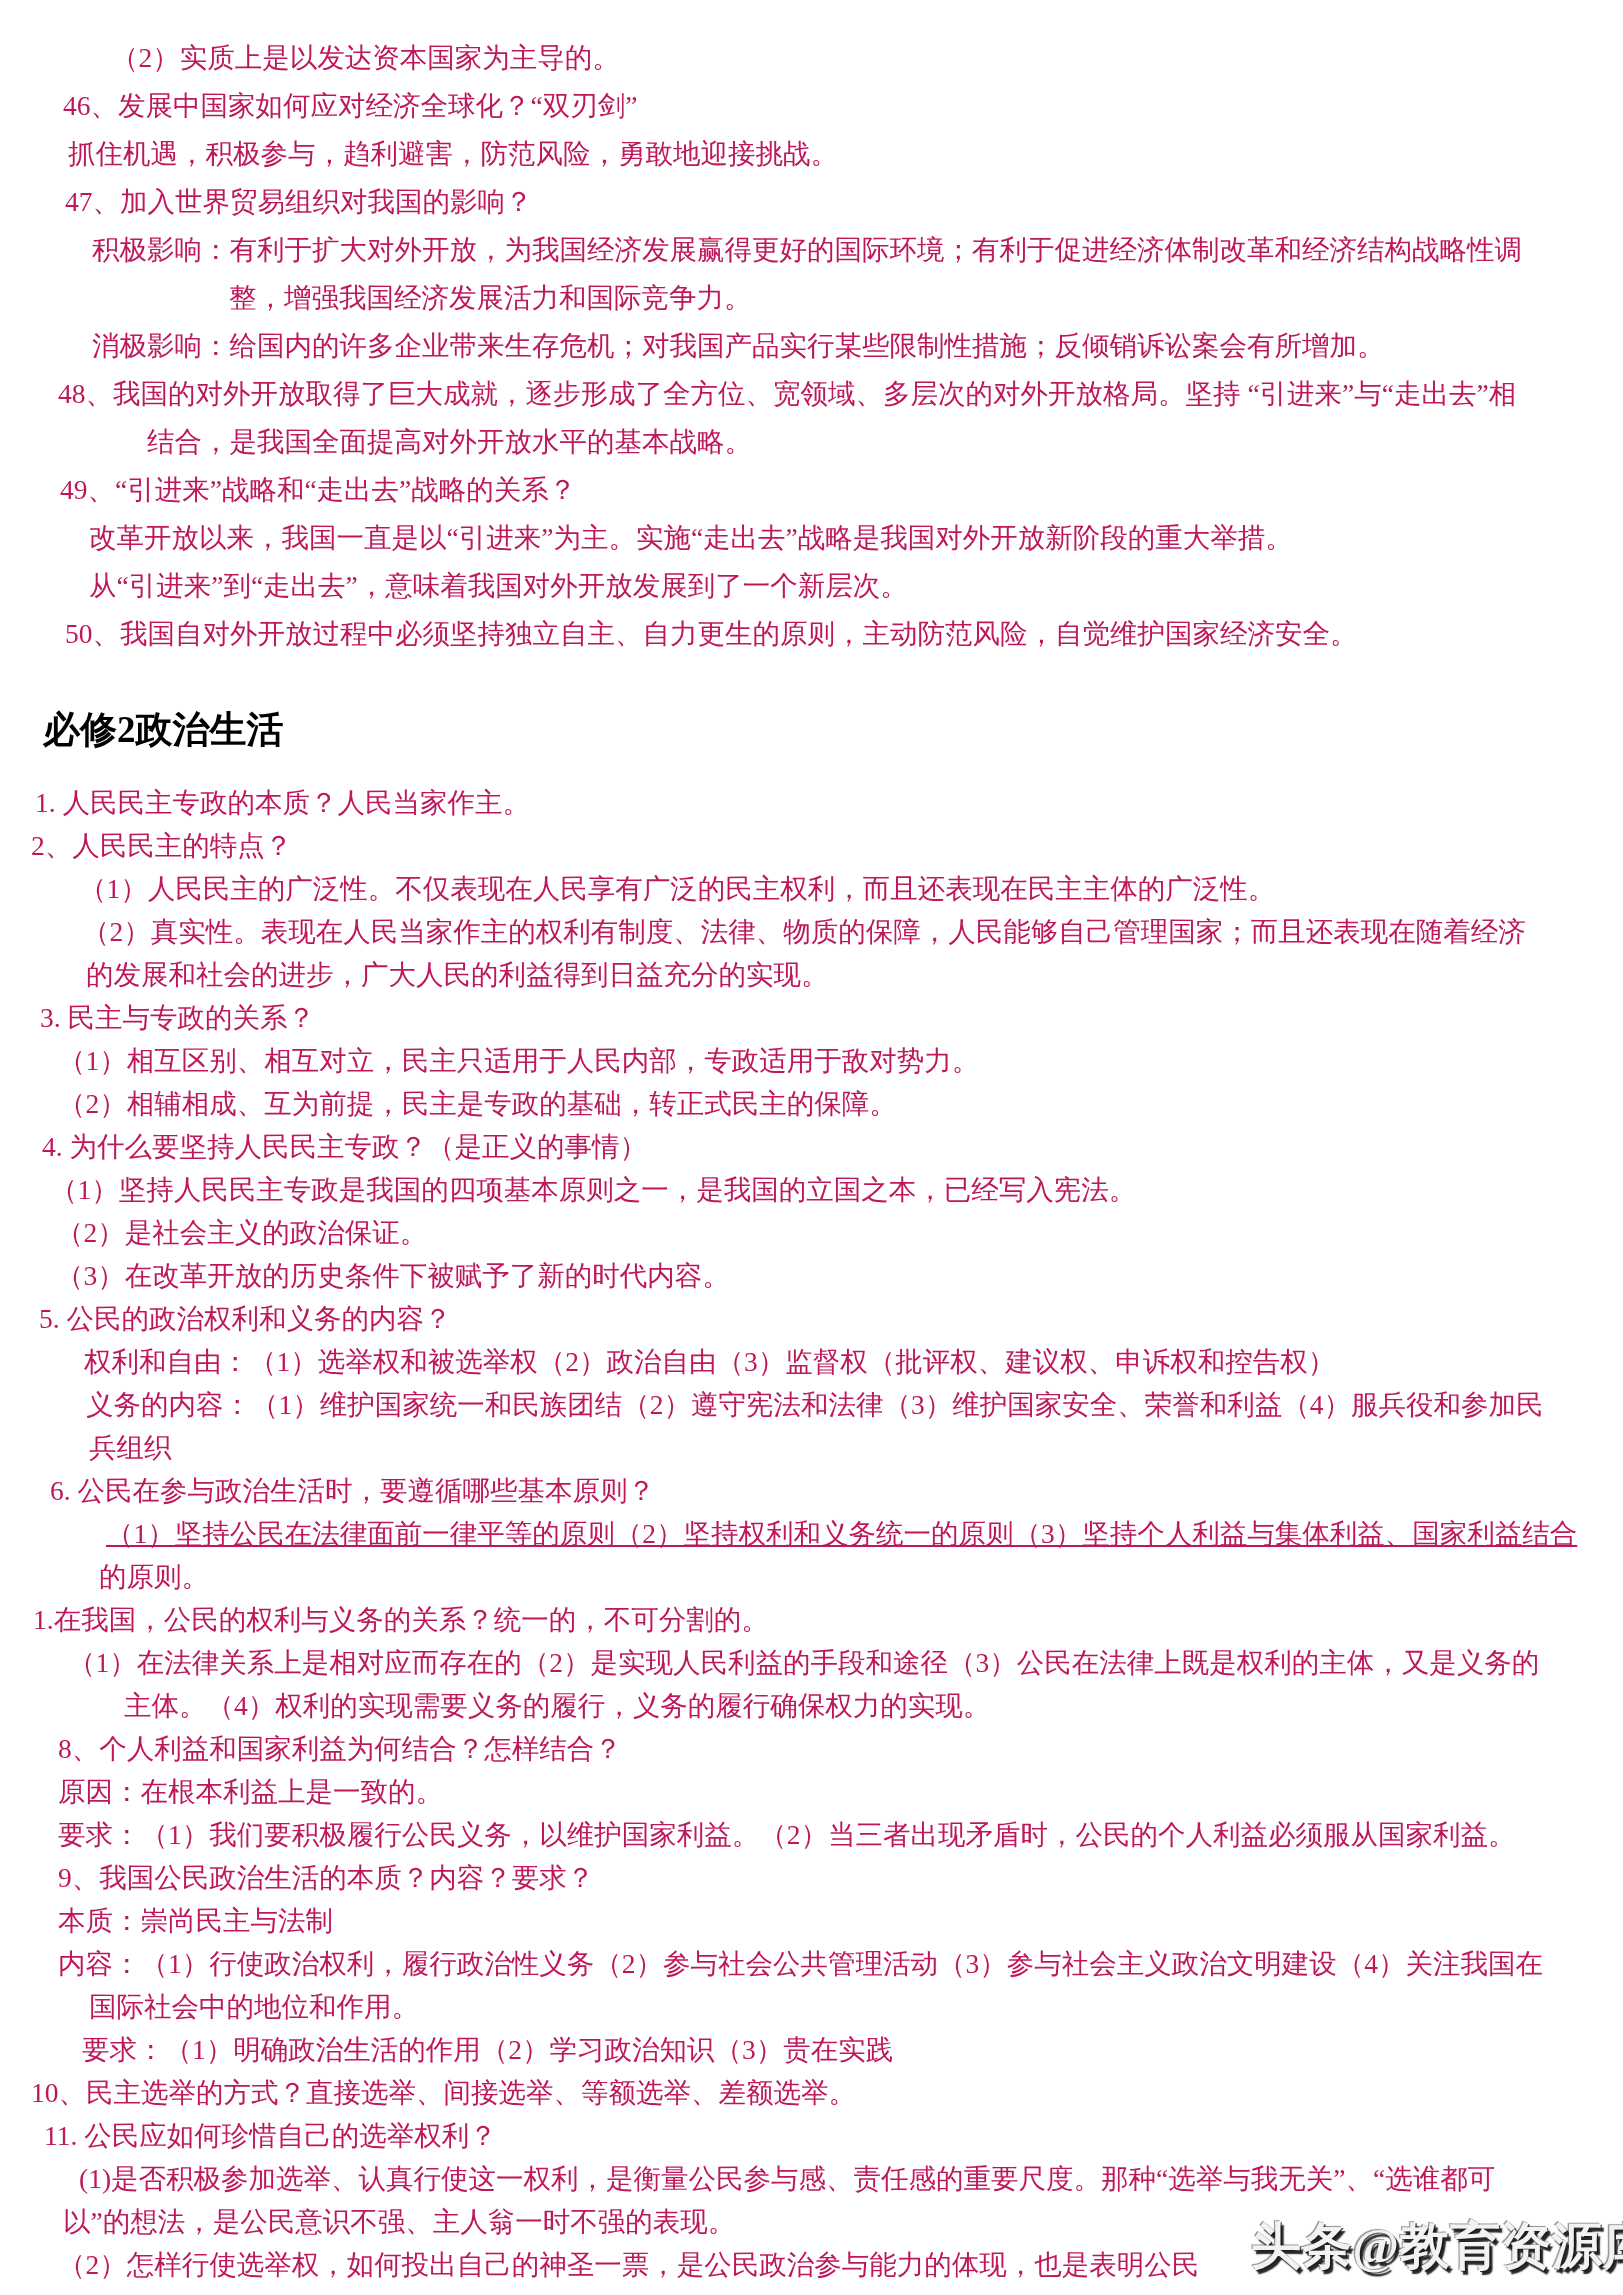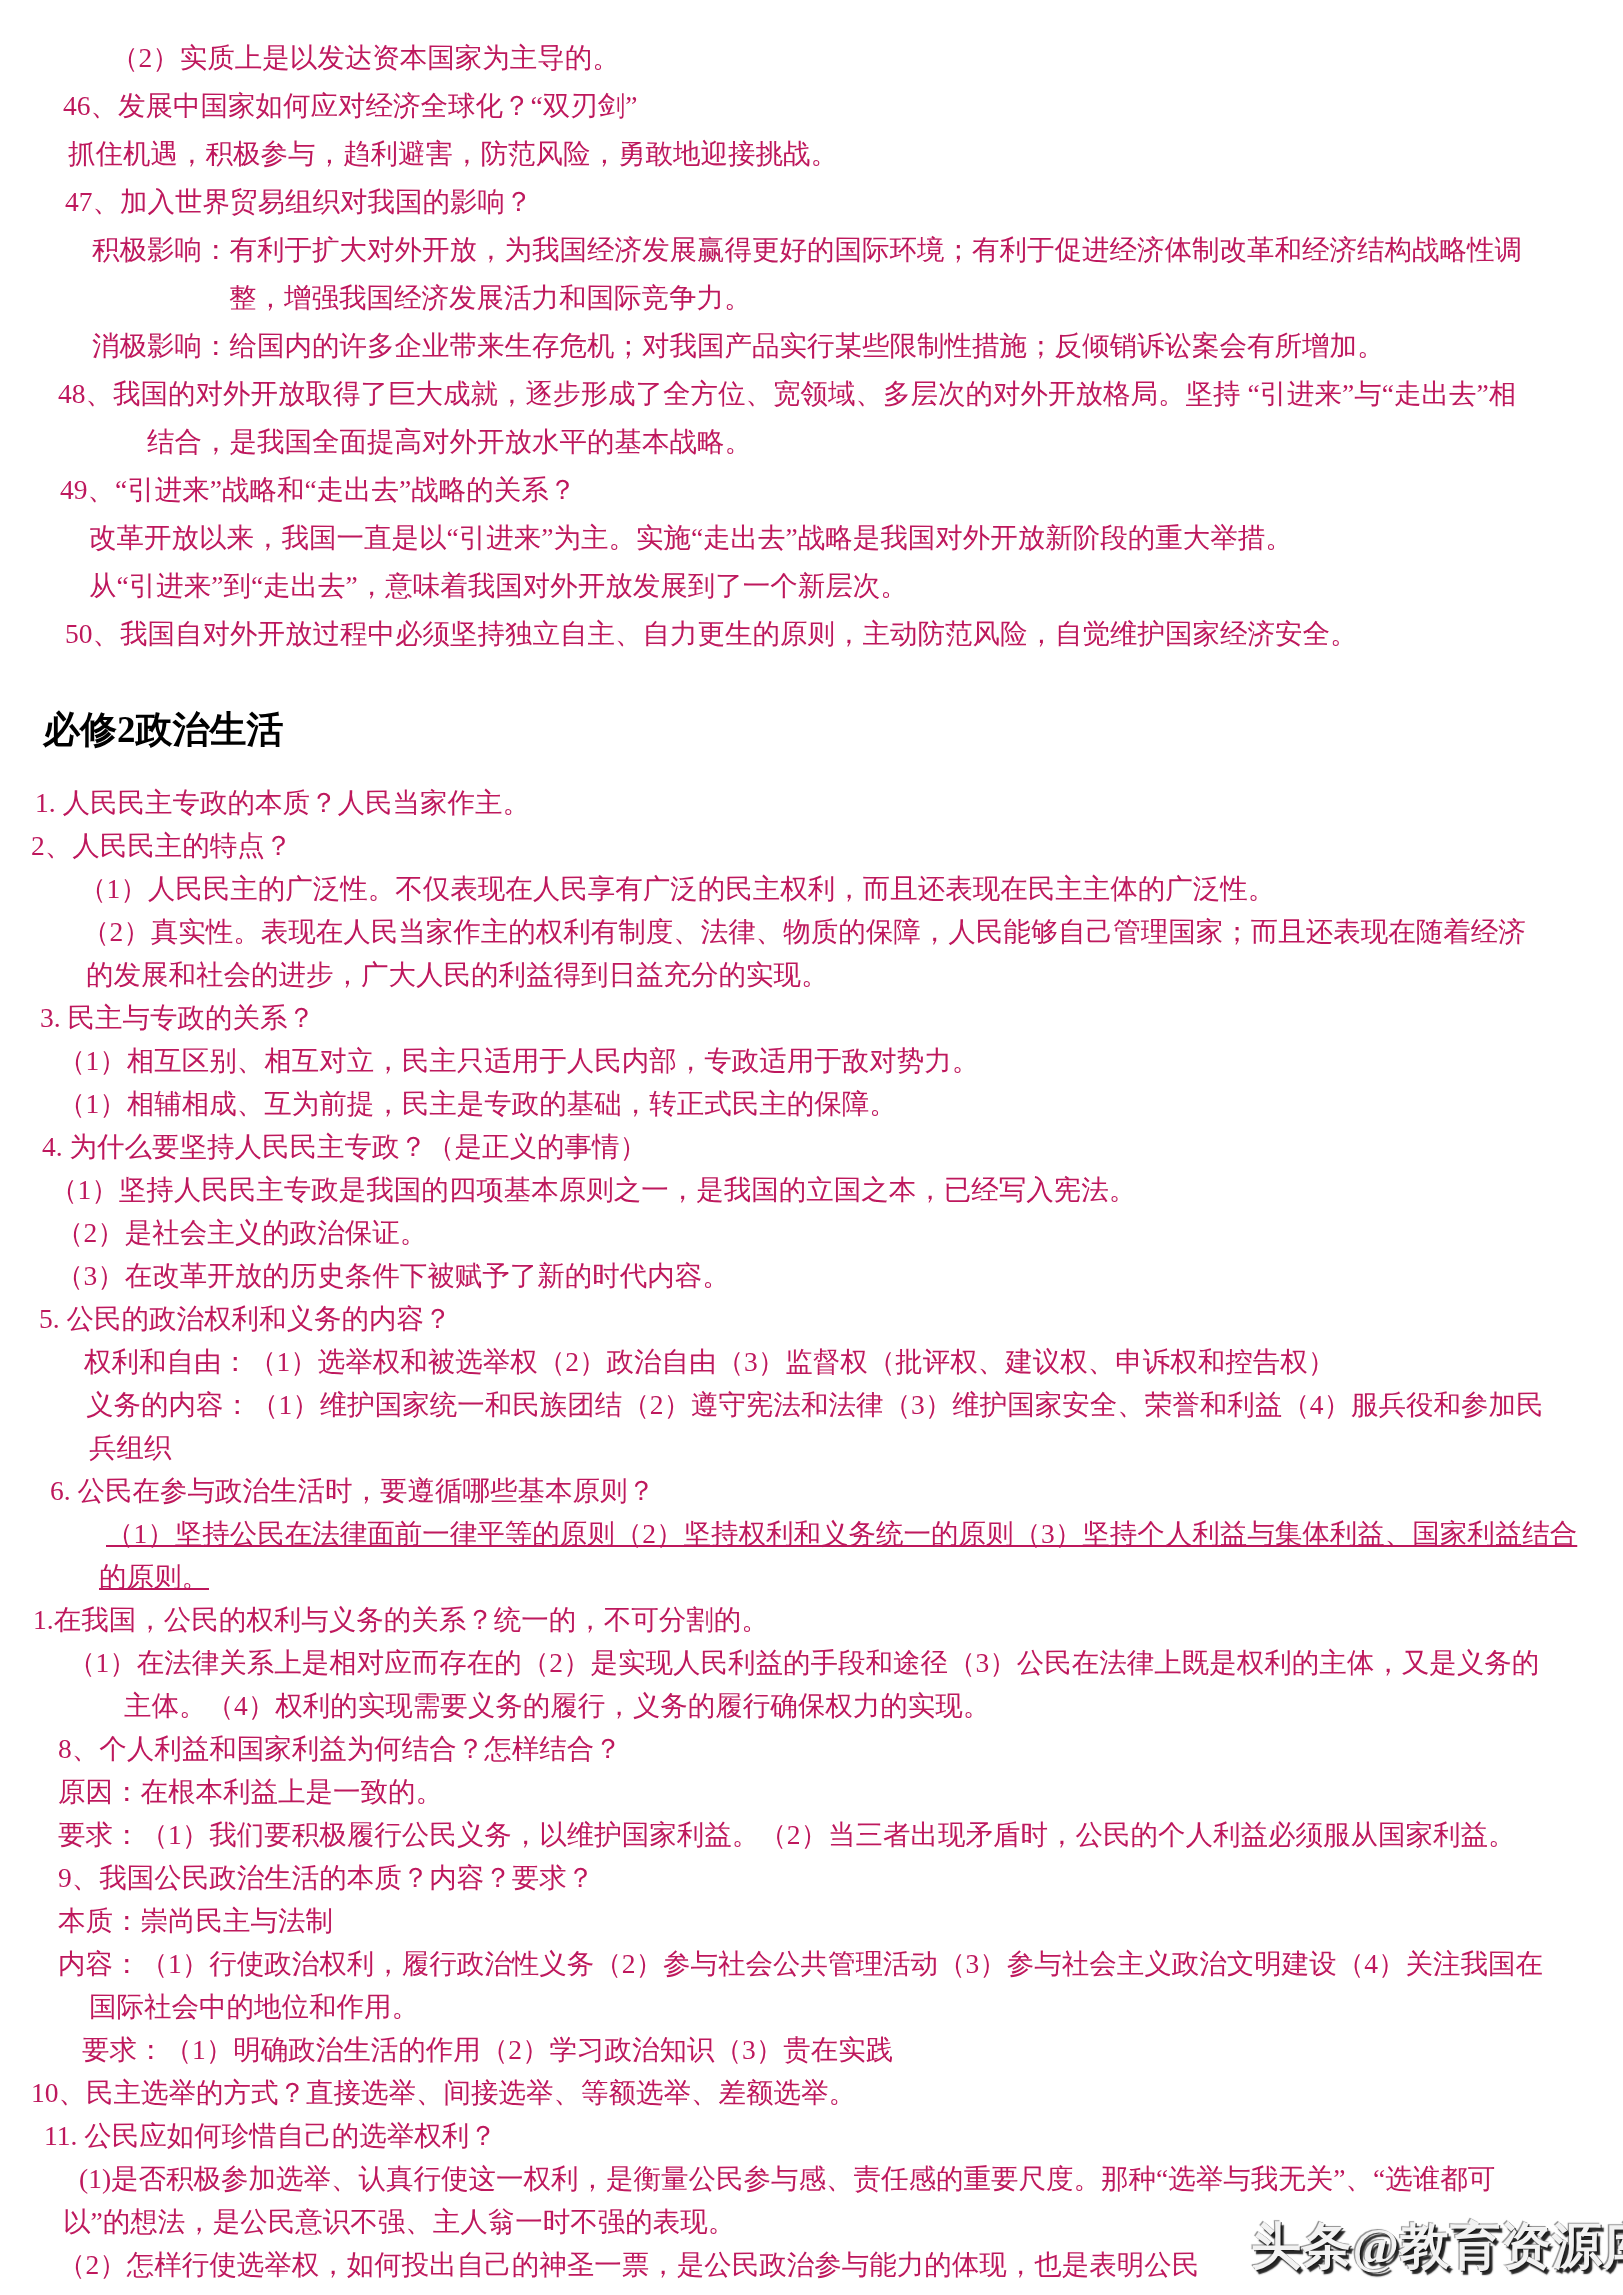--- a/index.html
+++ b/index.html
@@ -80,32 +80,32 @@
   <div class="heading">必修2政治生活</div>
 
   <div class="bottom-section">
       <div class="line" style="padding-left: 35px;">1. 人民民主专政的本质？人民当家作主。</div>
       <div class="line" style="padding-left: 31px;">2、人民民主的特点？</div>
       <div class="line" style="padding-left: 79px;">（1）人民民主的广泛性。不仅表现在人民享有广泛的民主权利，而且还表现在民主主体的广泛性。</div>
       <div class="line" style="padding-left: 82px;">（2）真实性。表现在人民当家作主的权利有制度、法律、物质的保障，人民能够自己管理国家；而且还表现在随着经济</div>
       <div class="line" style="padding-left: 86px;">的发展和社会的进步，广大人民的利益得到日益充分的实现。</div>
       <div class="line" style="padding-left: 40px;">3. 民主与专政的关系？</div>
       <div class="line" style="padding-left: 58px;">（1）相互区别、相互对立，民主只适用于人民内部，专政适用于敌对势力。</div>
-      <div class="line" style="padding-left: 58px;">（1）相辅相成、互为前提，民主是专政的基础，转正式民主的保障。</div>
+      <div class="line" style="padding-left: 58px;">（2）相辅相成、互为前提，民主是专政的基础，转正式民主的保障。</div>
       <div class="line" style="padding-left: 42px;">4. 为什么要坚持人民民主专政？（是正义的事情）</div>
       <div class="line" style="padding-left: 50px;">（1）坚持人民民主专政是我国的四项基本原则之一，是我国的立国之本，已经写入宪法。</div>
       <div class="line" style="padding-left: 56px;">（2）是社会主义的政治保证。</div>
       <div class="line" style="padding-left: 56px;">（3）在改革开放的历史条件下被赋予了新的时代内容。</div>
       <div class="line" style="padding-left: 39px;">5. 公民的政治权利和义务的内容？</div>
       <div class="line" style="padding-left: 84px;">权利和自由：（1）选举权和被选举权（2）政治自由（3）监督权（批评权、建议权、申诉权和控告权）</div>
       <div class="line" style="padding-left: 86px;">义务的内容：（1）维护国家统一和民族团结（2）遵守宪法和法律（3）维护国家安全、荣誉和利益（4）服兵役和参加民</div>
       <div class="line" style="padding-left: 89px;">兵组织</div>
       <div class="line" style="padding-left: 50px;">6. 公民在参与政治生活时，要遵循哪些基本原则？</div>
       <div class="line" style="padding-left: 106px; text-decoration: underline;">（1）坚持公民在法律面前一律平等的原则（2）坚持权利和义务统一的原则（3）坚持个人利益与集体利益、国家利益结合</div>
-      <div class="line" style="padding-left: 99px; text-decoration: underline;">的原则。</div>
+      <div class="line" style="padding-left: 99px;">的原则。</div>
       <div class="line" style="padding-left: 33px;">1.在我国，公民的权利与义务的关系？统一的，不可分割的。</div>
       <div class="line" style="padding-left: 68px;">（1）在法律关系上是相对应而存在的（2）是实现人民利益的手段和途径（3）公民在法律上既是权利的主体，又是义务的</div>
       <div class="line" style="padding-left: 124px;">主体。（4）权利的实现需要义务的履行，义务的履行确保权力的实现。</div>
       <div class="line" style="padding-left: 58px;">8、个人利益和国家利益为何结合？怎样结合？</div>
       <div class="line" style="padding-left: 58px;">原因：在根本利益上是一致的。</div>
       <div class="line" style="padding-left: 58px;">要求：（1）我们要积极履行公民义务，以维护国家利益。（2）当三者出现矛盾时，公民的个人利益必须服从国家利益。</div>
       <div class="line" style="padding-left: 58px;">9、我国公民政治生活的本质？内容？要求？</div>
       <div class="line" style="padding-left: 58px;">本质：崇尚民主与法制</div>
       <div class="line" style="padding-left: 58px;">内容：（1）行使政治权利，履行政治性义务（2）参与社会公共管理活动（3）参与社会主义政治文明建设（4）关注我国在</div>
       <div class="line" style="padding-left: 89px;">国际社会中的地位和作用。</div>

